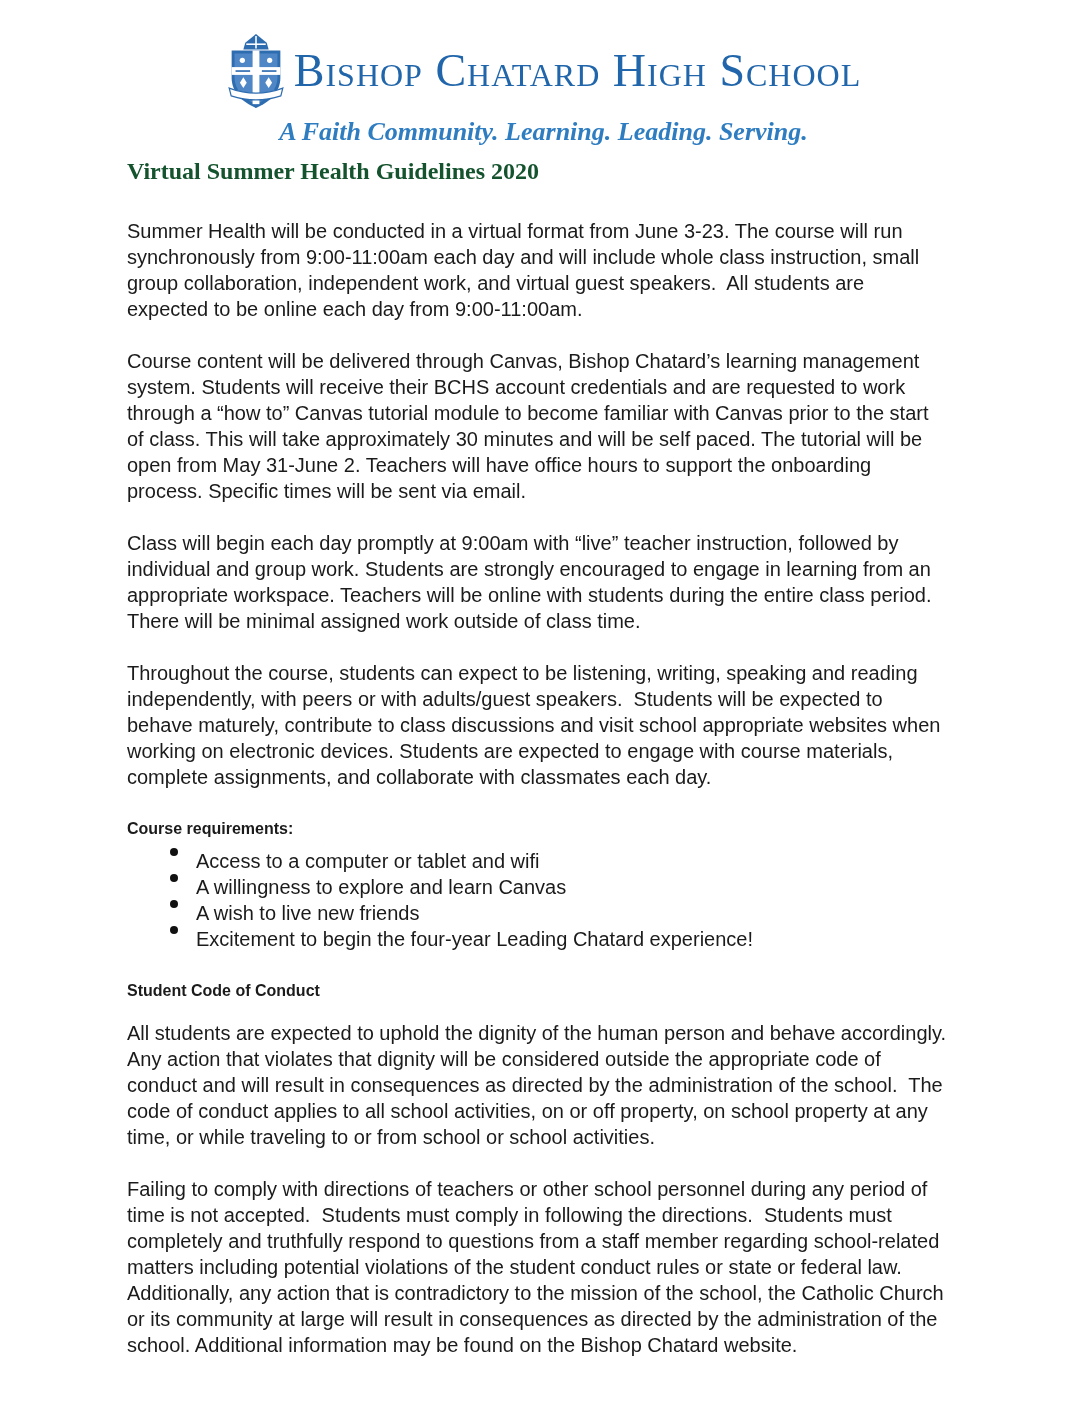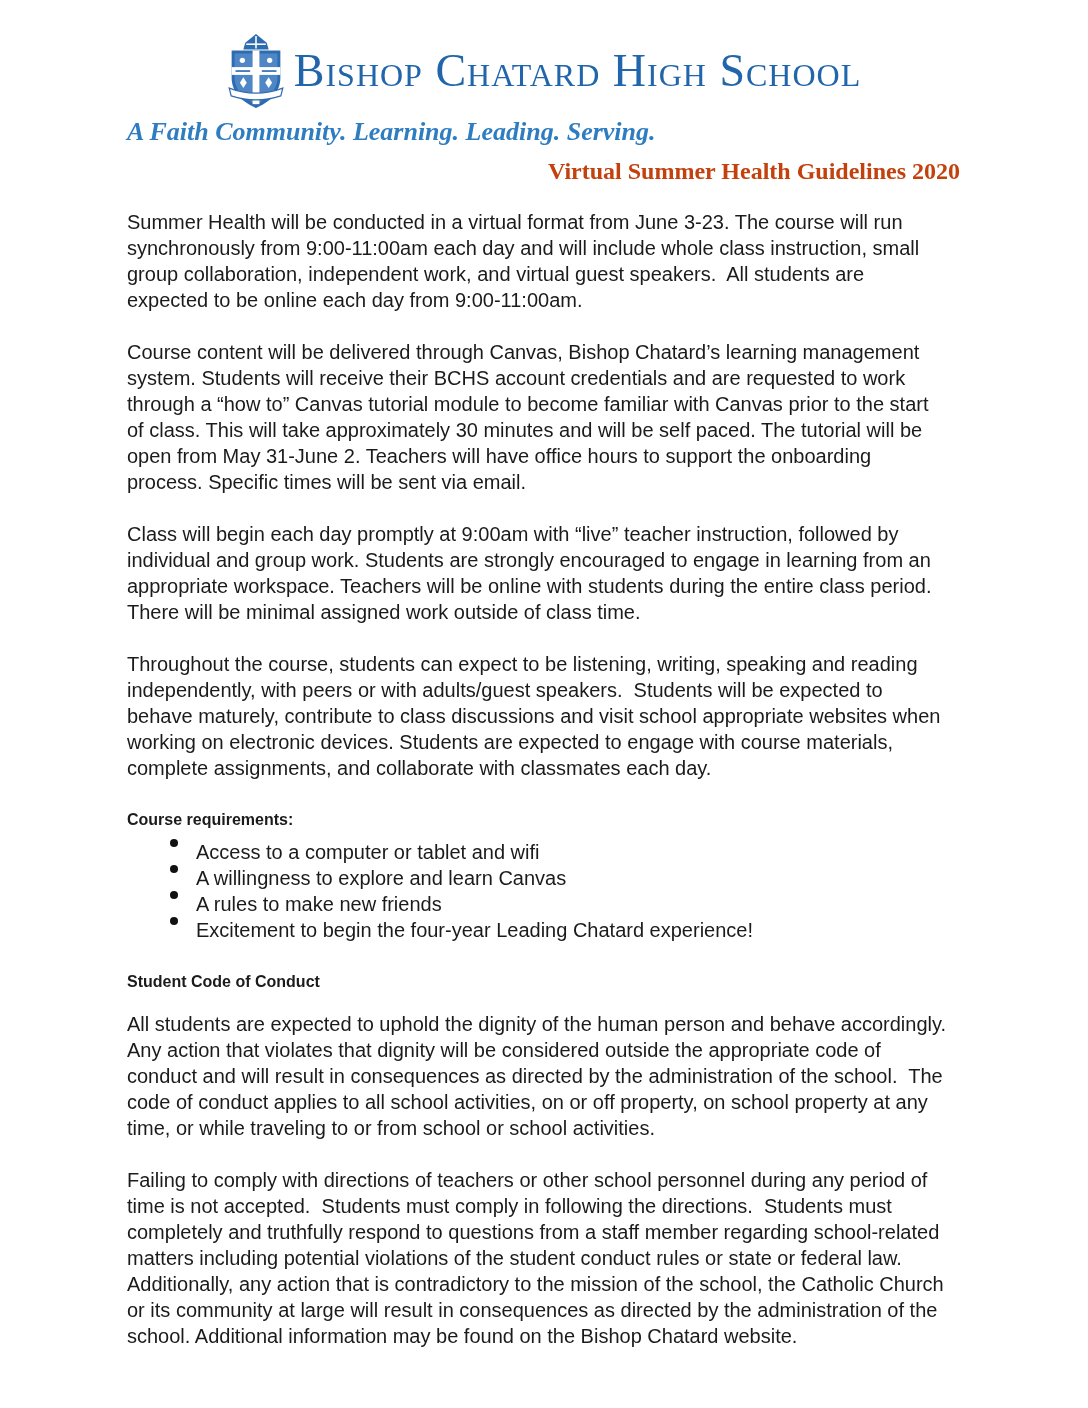--- a/index.html
+++ b/index.html
@@ -9,21 +9,21 @@
     height: 1408px;
     margin: 0 auto;
     background: var(--background, #ffffff);
     color: var(--text, #1b1b1b);
     font-family: "Liberation Sans", sans-serif;
     padding: 33px 128px 0 127px;
     overflow: hidden;
   }
 
   
-  .letterhead { }
+  .letterhead { text-align: center; }
   .logo-row {
     display: flex;
     align-items: center;
     justify-content: center;
     gap: 8px;
     height: 76px;
   }
   .crest { width: 60px; height: 76px; flex: none; }
   .c-blue   { fill: var(--crest_blue, #2e6cb0); }
   .c-mid    { fill: var(--crest_mid_blue, #4f87c6); }
@@ -49,23 +49,23 @@
     color: var(--tagline_blue, #2f7dc1);
     margin-top: 8px;
   }
 
   
   .doc-title {
     font-family: "Liberation Serif", serif;
     font-weight: 700;
     font-size: 24px;
     line-height: 28px;
-    text-align: right;
-    color: #c2410c;
-    margin: 10px 0 24px 0;
+    text-align: left;
+    color: #14532d;
+    margin: 10px 0 33px 0;
   }
 
   
   .doc-body p {
     font-size: 20px;
     line-height: 26px;
     margin: 0 12px 26px 0;
     white-space: pre-wrap;
   }
   .section-heading {
@@ -147,21 +147,21 @@
       <li>
         <span class="bullet"></span>
         <span>Access to a computer or tablet and wifi</span>
       </li>
       <li>
         <span class="bullet"></span>
         <span>A willingness to explore and learn Canvas</span>
       </li>
       <li>
         <span class="bullet"></span>
-        <span>A rules to make new friends</span>
+        <span>A wish to live new friends</span>
       </li>
       <li>
         <span class="bullet"></span>
         <span>Excitement to begin the four-year Leading Chatard experience!</span>
       </li>
     </ul>
 
     <h2 class="section-heading conduct">Student Code of Conduct</h2>
     <p>All students are expected to uphold the dignity of the human person and behave accordingly. Any action that violates that dignity will be considered outside the appropriate code of conduct and will result in consequences as directed by the administration of the school.  The code of conduct applies to all school activities, on or off property, on school property at any time, or while traveling to or from school or school activities.</p>
     <p>Failing to comply with directions of teachers or other school personnel during any period of time is not accepted.  Students must comply in following the directions.  Students must completely and truthfully respond to questions from a staff member regarding school-related matters including potential violations of the student conduct rules or state or federal law. Additionally, any action that is contradictory to the mission of the school, the Catholic Church or its community at large will result in consequences as directed by the administration of the school. Additional information may be found on the Bishop Chatard website.</p>

